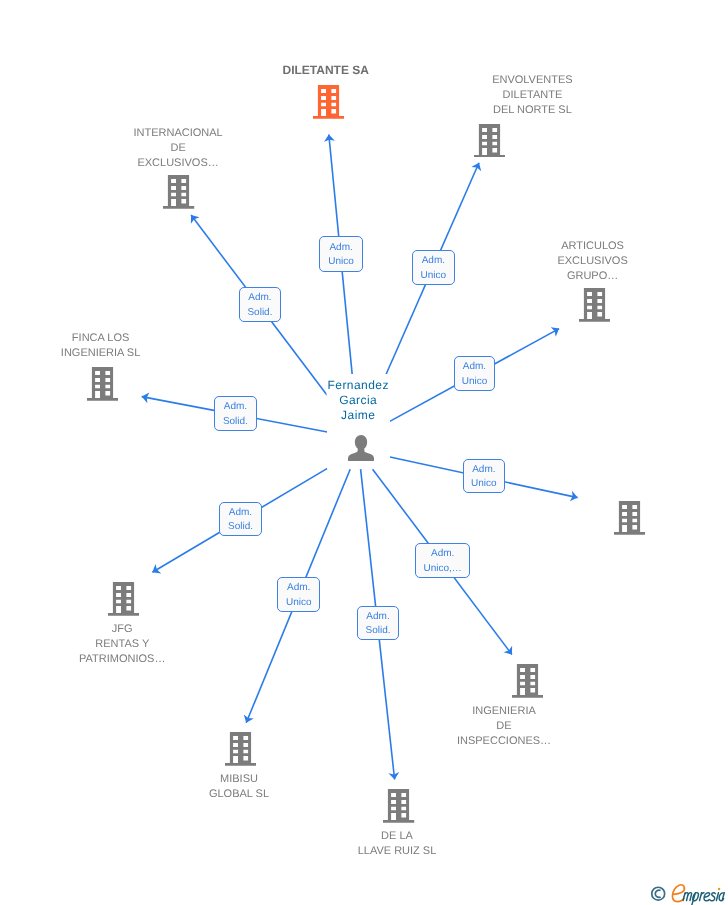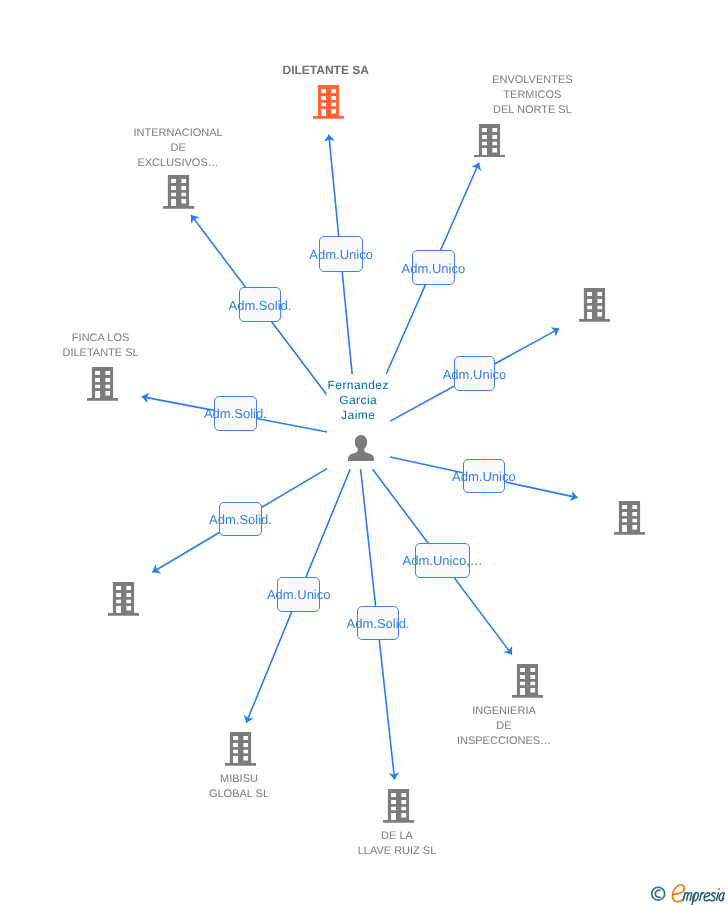--- a/index.html
+++ b/index.html
@@ -9,23 +9,23 @@
        -webkit-font-smoothing:antialiased;text-rendering:geometricPrecision;}
   #canvas{position:absolute;left:0;top:0;width:728px;height:905px;}
   svg#net{position:absolute;left:0;top:0;}
   .node{position:absolute;}
   .node-label{position:absolute;text-align:center;color:#7b7b7b;font-size:11px;
      line-height:15px;white-space:nowrap;transform:translateX(-50%);background:#fff;}
   .node-label.person{font-size:12px;line-height:14.75px;color:#0369a1;letter-spacing:0.45px;text-indent:0.45px;}
   .node-label.bold{font-weight:bold;color:#6f6f6f;font-size:12px;line-height:16px;}
   .node-label span{display:block;}
   .edge-label{position:absolute;border:1.8px solid #3e82e3;border-radius:5px;
-     background:#fafafa;color:#3a80e2;font-size:13px;line-height:14.5px;padding-top:2.3px;
+     background:#fafafa;color:#3a80e2;font-size:10px;line-height:14.5px;padding-top:2.3px;
      text-align:center;white-space:nowrap;box-sizing:border-box;
-     display:flex;flex-direction:row;align-items:center;justify-content:center;}
+     display:flex;flex-direction:column;align-items:center;justify-content:center;}
   .edge-label span{display:block;}
   #watermark{position:absolute;display:flex;align-items:baseline;}
 </style>
 </head>
 <body>
 
 <div id="canvas">
 <svg id="net" width="728" height="905" viewBox="0 0 728 905">
 <defs>
         <marker id="arr" viewBox="0 0 7.2 11.2" refX="7.0" refY="5.6" markerWidth="7.2" markerHeight="11.2" orient="auto" markerUnits="userSpaceOnUse">
@@ -47,40 +47,45 @@
         <path fill="#ff6533" fill-rule="evenodd" d="M4.9 0H26.1V31.1H31.2V33.7H0V31.1H4.9ZM8.1 4.0H13.0V8.1H8.1ZM18.4 4.0H23.1V8.1H18.4ZM8.1 11.0H13.0V15.1H8.1ZM18.4 11.0H23.1V15.1H18.4ZM8.1 17.8H13.0V21.3H8.1ZM18.4 17.8H23.1V21.3H18.4ZM8.1 24.0H13.0V31.1H8.1ZM18.4 24.0H23.1V28.4H18.4Z"></path>
       </svg></div>
 <div class="node-label bold" style="left:325.70px;top:62.20px;">
       <span>DILETANTE SA</span>
     </div>
 <div class="node" style="left:473.60px;top:123.65px;"><svg class="bsvg" width="31.2" height="33.7" viewBox="0 0 31.2 33.7">
         <path fill="#7c7c7c" fill-rule="evenodd" d="M4.9 0H26.1V31.1H31.2V33.7H0V31.1H4.9ZM8.1 4.0H13.0V8.1H8.1ZM18.4 4.0H23.1V8.1H18.4ZM8.1 11.0H13.0V15.1H8.1ZM18.4 11.0H23.1V15.1H18.4ZM8.1 17.8H13.0V21.3H8.1ZM18.4 17.8H23.1V21.3H18.4ZM8.1 24.0H13.0V31.1H8.1ZM18.4 24.0H23.1V28.4H18.4Z"></path>
       </svg></div>
 <div class="node-label" style="left:487.40px;top:73.30px;margin-left:45px;">
       <span>ENVOLVENTES</span>
-      <span>TERMICOS</span>
+      <span>DILETANTE</span>
       <span>DEL NORTE SL</span>
     </div>
 <div class="node" style="left:163.40px;top:175.15px;"><svg class="bsvg" width="31.2" height="33.7" viewBox="0 0 31.2 33.7">
         <path fill="#7c7c7c" fill-rule="evenodd" d="M4.9 0H26.1V31.1H31.2V33.7H0V31.1H4.9ZM8.1 4.0H13.0V8.1H8.1ZM18.4 4.0H23.1V8.1H18.4ZM8.1 11.0H13.0V15.1H8.1ZM18.4 11.0H23.1V15.1H18.4ZM8.1 17.8H13.0V21.3H8.1ZM18.4 17.8H23.1V21.3H18.4ZM8.1 24.0H13.0V31.1H8.1ZM18.4 24.0H23.1V28.4H18.4Z"></path>
       </svg></div>
 <div class="node-label" style="left:178.10px;top:126.20px;">
       <span>INTERNACIONAL</span>
       <span>DE</span>
       <span>EXCLUSIVOS…</span>
     </div>
 <div class="node" style="left:578.60px;top:288.35px;"><svg class="bsvg" width="31.2" height="33.7" viewBox="0 0 31.2 33.7">
         <path fill="#7c7c7c" fill-rule="evenodd" d="M4.9 0H26.1V31.1H31.2V33.7H0V31.1H4.9ZM8.1 4.0H13.0V8.1H8.1ZM18.4 4.0H23.1V8.1H18.4ZM8.1 11.0H13.0V15.1H8.1ZM18.4 11.0H23.1V15.1H18.4ZM8.1 17.8H13.0V21.3H8.1ZM18.4 17.8H23.1V21.3H18.4ZM8.1 24.0H13.0V31.1H8.1ZM18.4 24.0H23.1V28.4H18.4Z"></path>
       </svg></div>
+<div class="node-label" style="left:592.60px;top:238.60px;">
+      <span>ARTICULOS</span>
+      <span>EXCLUSIVOS</span>
+      <span>GRUPO…</span>
+    </div>
 <div class="node" style="left:86.70px;top:366.95px;"><svg class="bsvg" width="31.2" height="33.7" viewBox="0 0 31.2 33.7">
         <path fill="#7c7c7c" fill-rule="evenodd" d="M4.9 0H26.1V31.1H31.2V33.7H0V31.1H4.9ZM8.1 4.0H13.0V8.1H8.1ZM18.4 4.0H23.1V8.1H18.4ZM8.1 11.0H13.0V15.1H8.1ZM18.4 11.0H23.1V15.1H18.4ZM8.1 17.8H13.0V21.3H8.1ZM18.4 17.8H23.1V21.3H18.4ZM8.1 24.0H13.0V31.1H8.1ZM18.4 24.0H23.1V28.4H18.4Z"></path>
       </svg></div>
 <div class="node-label" style="left:100.60px;top:331.00px;">
       <span>FINCA LOS</span>
-      <span>DILETANTE SL</span>
+      <span>INGENIERIA SL</span>
     </div>
 <div class="node" style="left:613.70px;top:500.95px;"><svg class="bsvg" width="31.2" height="33.7" viewBox="0 0 31.2 33.7">
         <path fill="#7c7c7c" fill-rule="evenodd" d="M4.9 0H26.1V31.1H31.2V33.7H0V31.1H4.9ZM8.1 4.0H13.0V8.1H8.1ZM18.4 4.0H23.1V8.1H18.4ZM8.1 11.0H13.0V15.1H8.1ZM18.4 11.0H23.1V15.1H18.4ZM8.1 17.8H13.0V21.3H8.1ZM18.4 17.8H23.1V21.3H18.4ZM8.1 24.0H13.0V31.1H8.1ZM18.4 24.0H23.1V28.4H18.4Z"></path>
       </svg></div>
 <div class="node" style="left:512.00px;top:664.15px;"><svg class="bsvg" width="31.2" height="33.7" viewBox="0 0 31.2 33.7">
         <path fill="#7c7c7c" fill-rule="evenodd" d="M4.9 0H26.1V31.1H31.2V33.7H0V31.1H4.9ZM8.1 4.0H13.0V8.1H8.1ZM18.4 4.0H23.1V8.1H18.4ZM8.1 11.0H13.0V15.1H8.1ZM18.4 11.0H23.1V15.1H18.4ZM8.1 17.8H13.0V21.3H8.1ZM18.4 17.8H23.1V21.3H18.4ZM8.1 24.0H13.0V31.1H8.1ZM18.4 24.0H23.1V28.4H18.4Z"></path>
       </svg></div>
 <div class="node-label" style="left:504px;top:704.00px;">
       <span>INGENIERIA</span>
       <span>DE</span>
@@ -96,20 +101,25 @@
 <div class="node" style="left:224.50px;top:731.95px;"><svg class="bsvg" width="31.2" height="33.7" viewBox="0 0 31.2 33.7">
         <path fill="#7c7c7c" fill-rule="evenodd" d="M4.9 0H26.1V31.1H31.2V33.7H0V31.1H4.9ZM8.1 4.0H13.0V8.1H8.1ZM18.4 4.0H23.1V8.1H18.4ZM8.1 11.0H13.0V15.1H8.1ZM18.4 11.0H23.1V15.1H18.4ZM8.1 17.8H13.0V21.3H8.1ZM18.4 17.8H23.1V21.3H18.4ZM8.1 24.0H13.0V31.1H8.1ZM18.4 24.0H23.1V28.4H18.4Z"></path>
       </svg></div>
 <div class="node-label" style="left:239.00px;top:771.50px;">
       <span>MIBISU</span>
       <span>GLOBAL SL</span>
     </div>
 <div class="node" style="left:108.00px;top:582.15px;"><svg class="bsvg" width="31.2" height="33.7" viewBox="0 0 31.2 33.7">
         <path fill="#7c7c7c" fill-rule="evenodd" d="M4.9 0H26.1V31.1H31.2V33.7H0V31.1H4.9ZM8.1 4.0H13.0V8.1H8.1ZM18.4 4.0H23.1V8.1H18.4ZM8.1 11.0H13.0V15.1H8.1ZM18.4 11.0H23.1V15.1H18.4ZM8.1 17.8H13.0V21.3H8.1ZM18.4 17.8H23.1V21.3H18.4ZM8.1 24.0H13.0V31.1H8.1ZM18.4 24.0H23.1V28.4H18.4Z"></path>
       </svg></div>
+<div class="node-label" style="left:122.25px;top:622.10px;">
+      <span>JFG</span>
+      <span>RENTAS Y</span>
+      <span>PATRIMONIOS…</span>
+    </div>
 <div style="position:absolute;left:327.0px;top:374.0px;width:62.6px;height:95.3px;background:#ffffff;"></div>
 <div class="node" style="left:347.50px;top:434.70px;"><svg class="usvg" width="26.0" height="26.2" viewBox="0 0 26 26.2">
         <path fill="#7c7c7c" d="M13.25 0 C9.55 0 6.85 2.9 6.85 6.9 C6.85 10.0 8.0 12.4 9.7 13.6 L9.7 15.6 C9.7 16.7 8.7 17.4 6.6 18.0 L3.6 18.9 C1.3 19.6 0 21.3 0 23.3 L0 26.2 L26.0 26.2 L26.0 23.3 C26.0 21.3 24.7 19.6 22.4 18.9 L19.4 18.0 C17.3 17.4 16.3 16.7 16.3 15.6 L16.3 13.6 C18.0 12.4 19.15 10.0 19.15 6.9 C19.15 2.9 16.45 0 13.25 0 Z"></path>
       </svg></div>
 <div class="node-label person" style="left:358.00px;top:378.40px;width:63.0px;">
       <span>Fernandez</span>
       <span>Garcia</span>
       <span>Jaime</span>
     </div>
 <div class="edge-label" style="left:319.00px;top:235.90px;width:44.2px;height:36.1px;">

